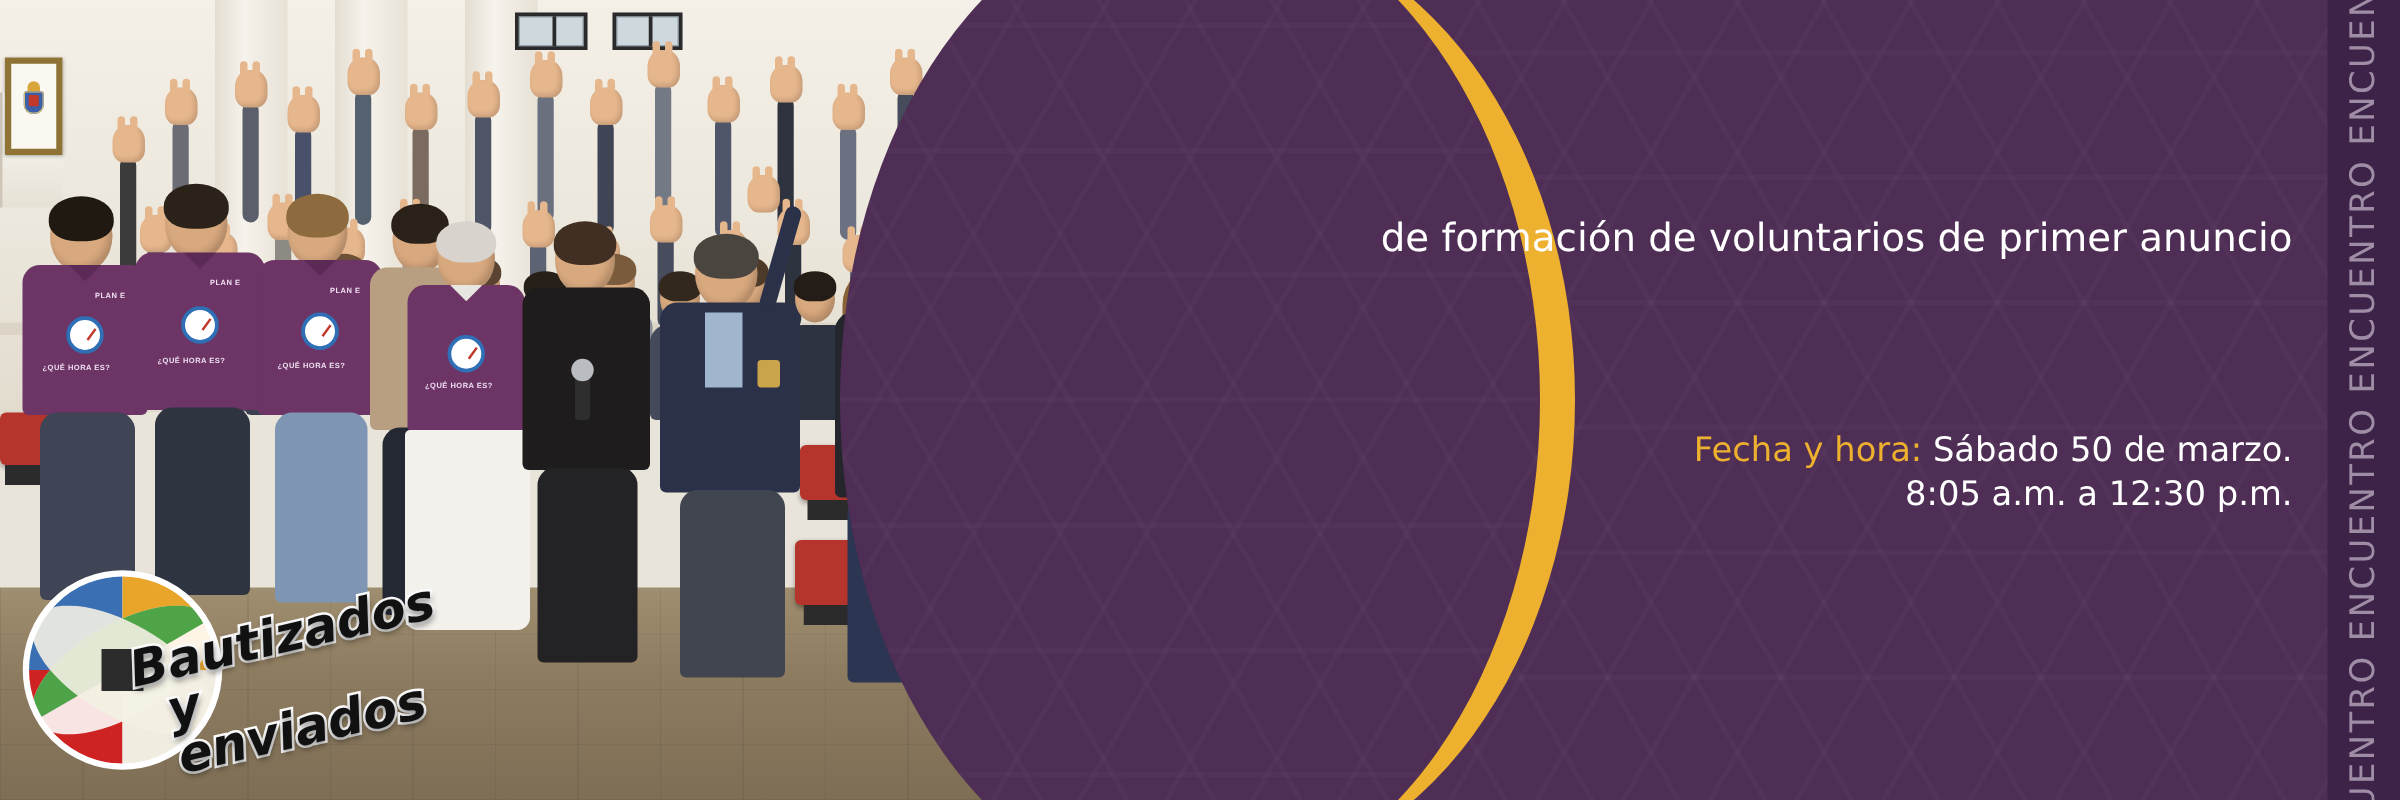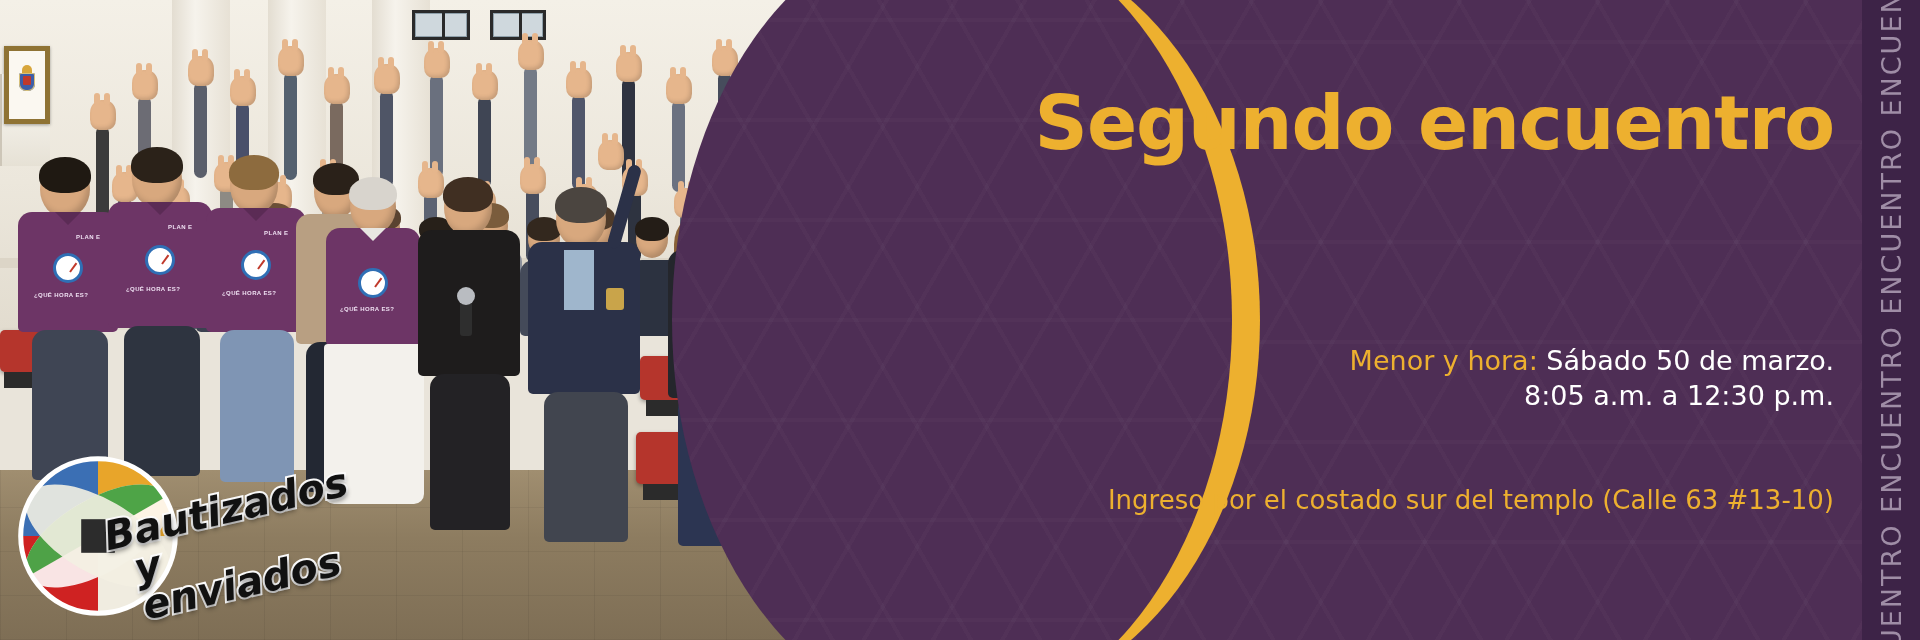--- a/index.html
+++ b/index.html
@@ -629,33 +629,32 @@
   <div class="panel">
     <div class="hexes"></div>
   </div>
   <div class="arc"></div>
   <div class="arc-inner">
     <div class="hexes" style="border-radius:50%;"></div>
   </div>
 
   <div class="content">
 
-    <div class="title">Segundo encuentro</div>
-
+
+    <div class="subtitle">de formación de voluntarios de primer anuncio</div>
 
     <div class="details">
       <div class="row">
-        <span class="lbl">Menor y hora:</span>
+        <span class="lbl">Fecha y hora:</span>
         <span>Sábado 50 de marzo.</span>
       </div>
       <div class="row">
         <span>8:05 a.m. a 12:30 p.m.</span>
       </div>
     </div>
 
-    <div class="note">Ingreso por el costado sur del templo (Calle 63 #13-10)</div>
   </div>
 
   <div class="band">
     <div class="band-text">ENCUENTRO  ENCUENTRO  ENCUENTRO  ENCUENTRO</div>
   </div>
 
 </div>
 
 </body></html>

